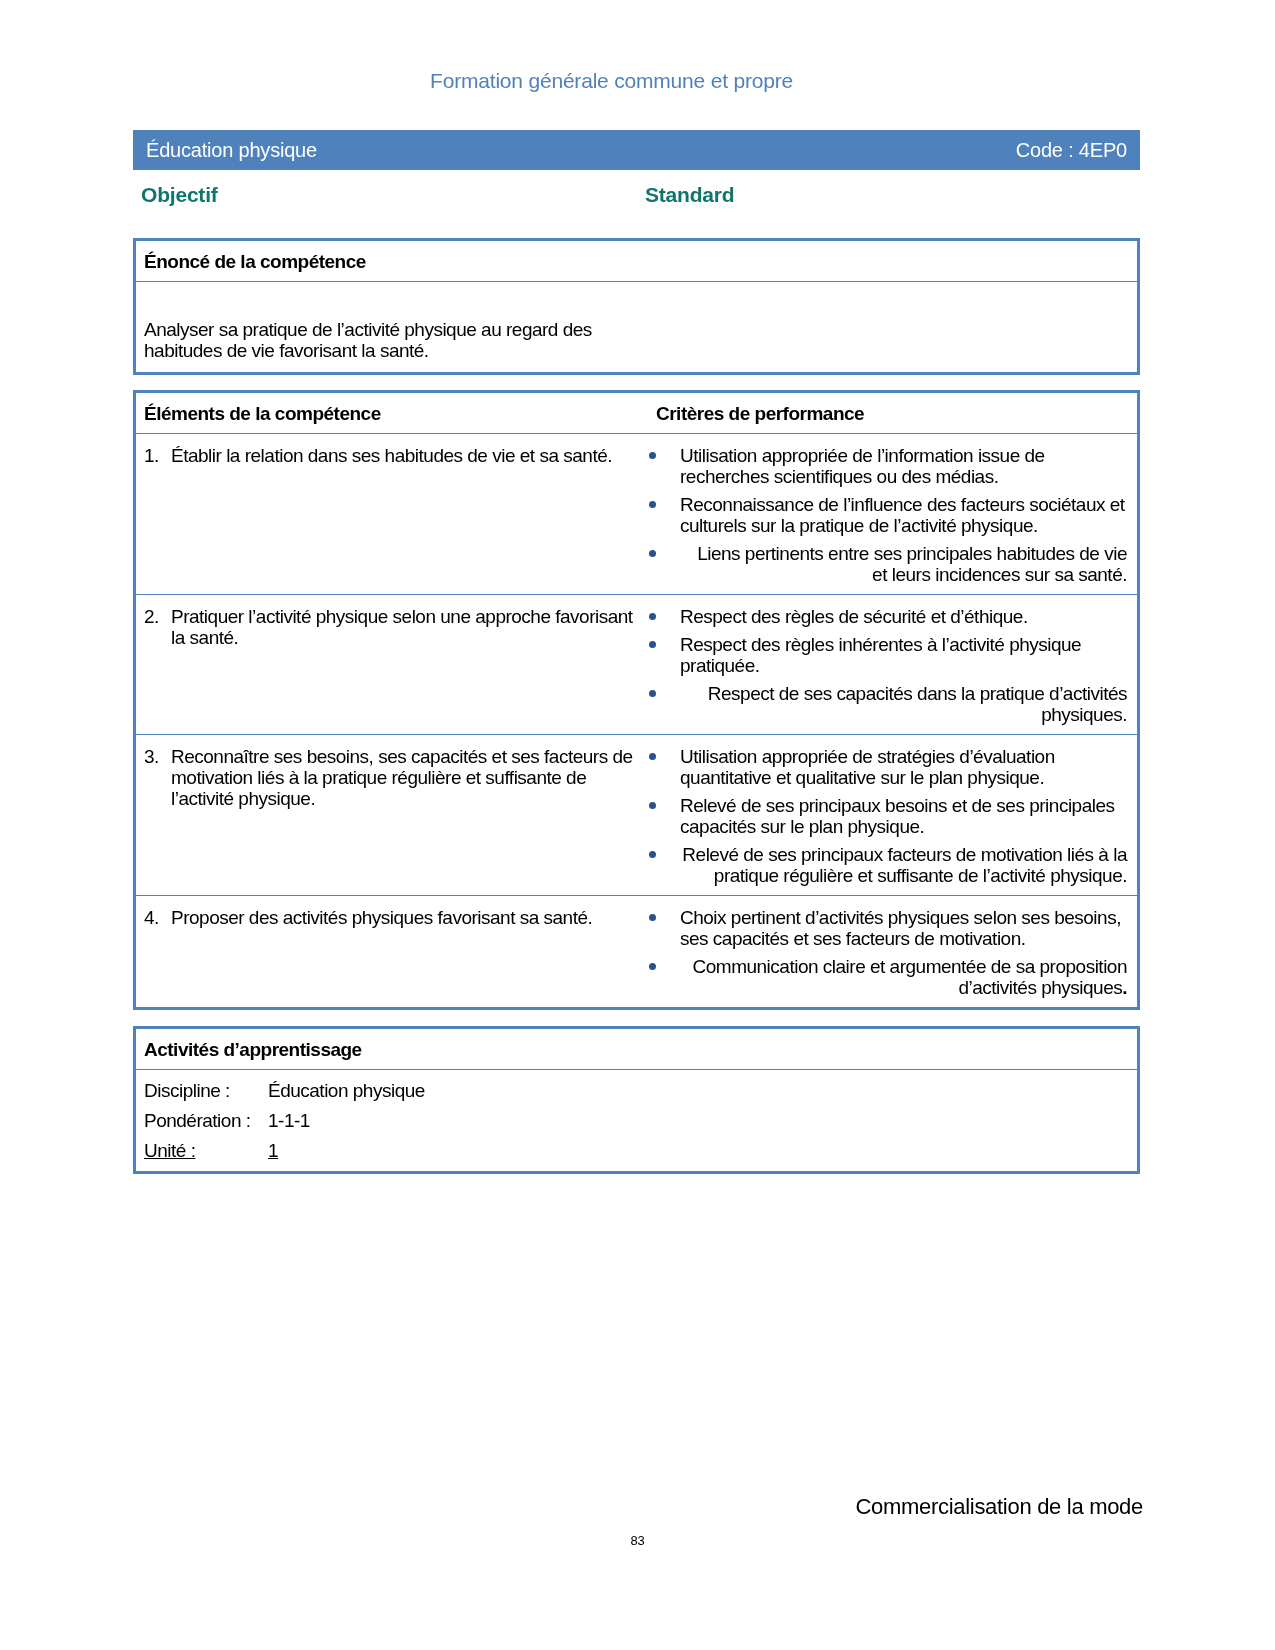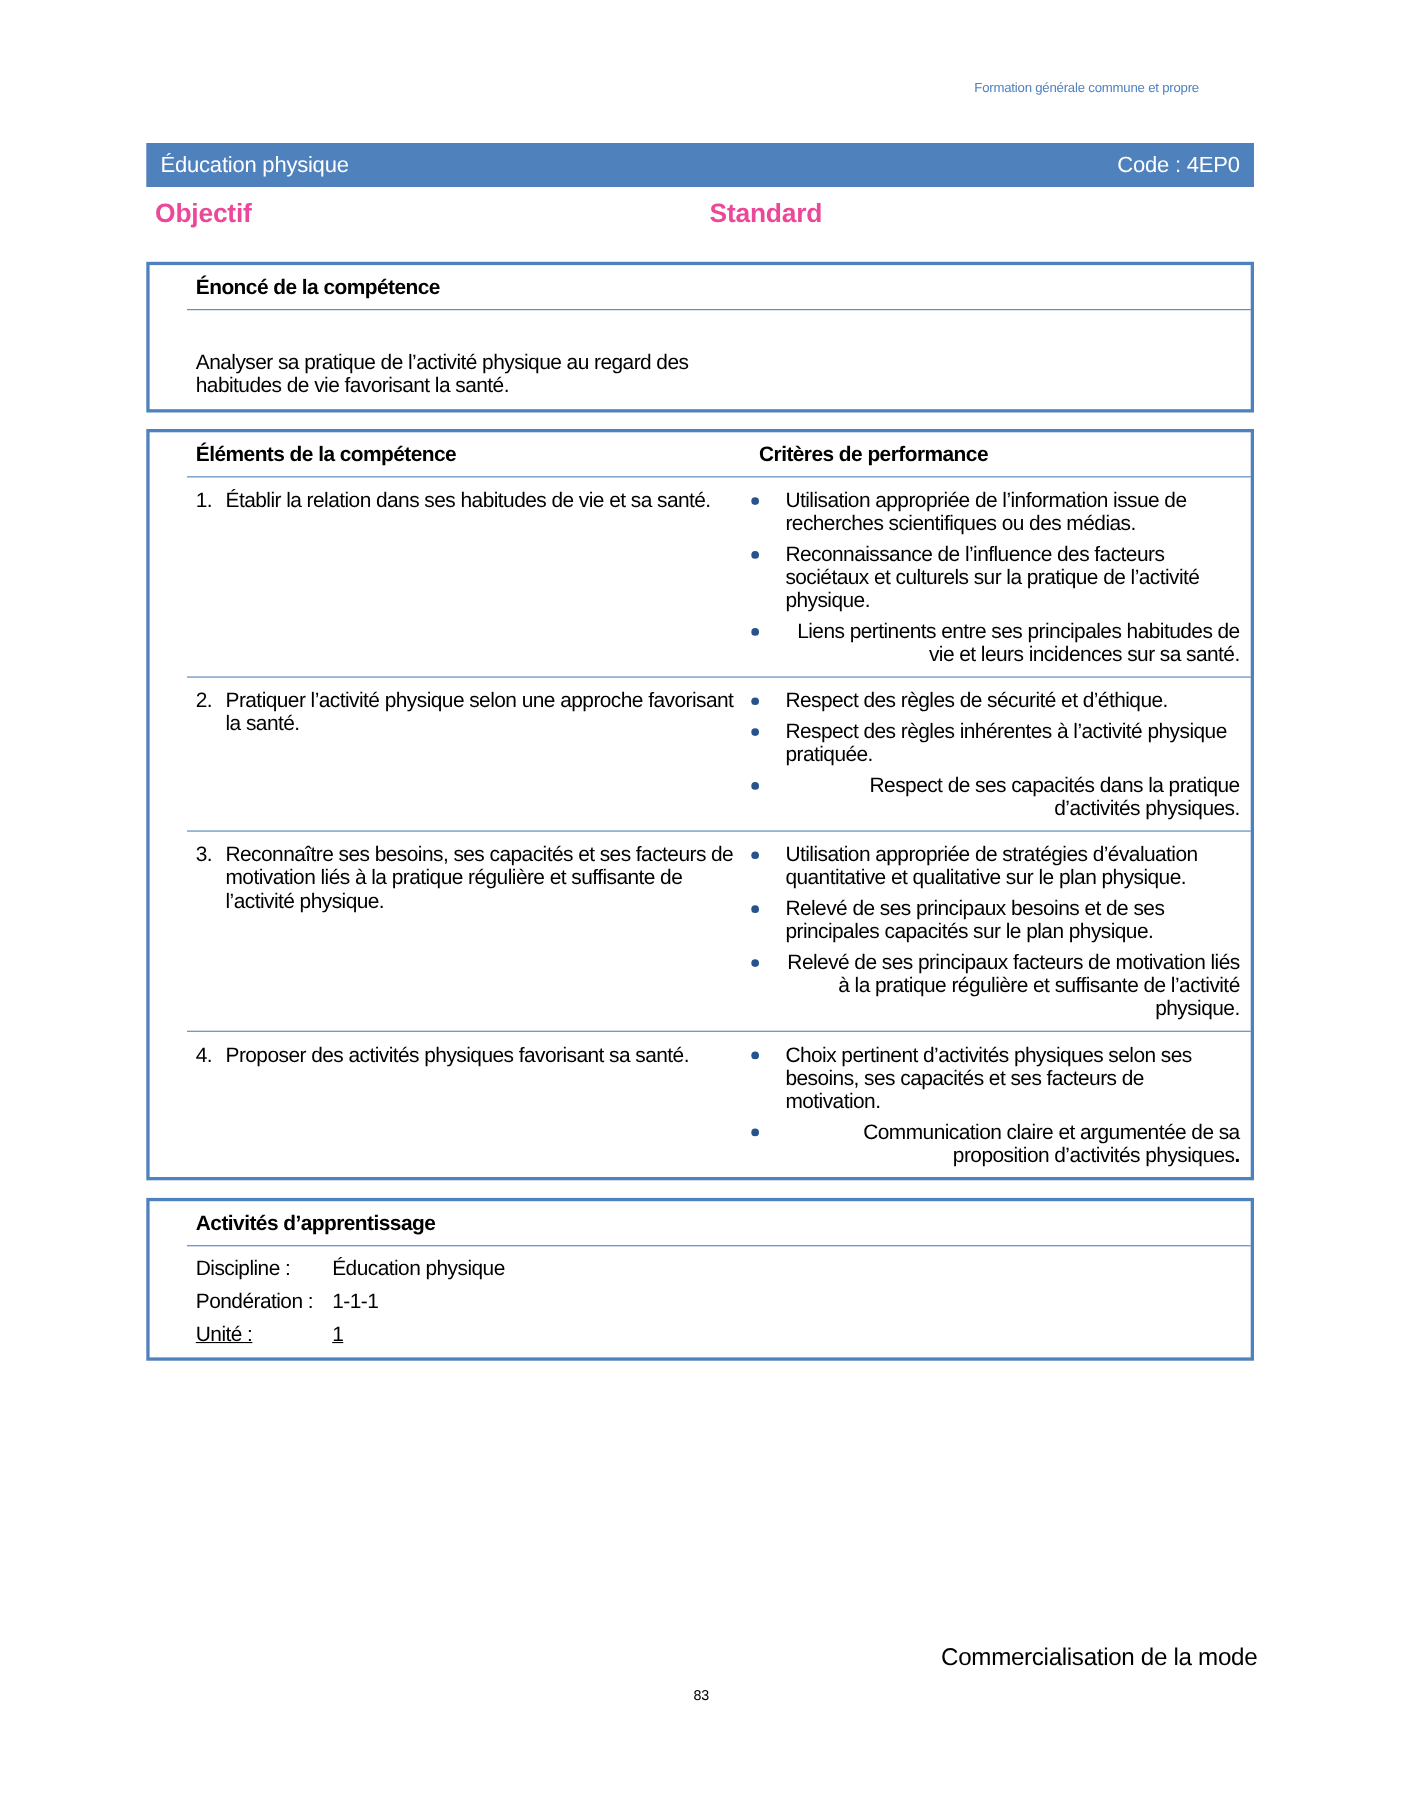--- a/index.html
+++ b/index.html
@@ -10,24 +10,24 @@
     padding:70px 135px 0 133px;
     background:#ffffff;
     font-family:"Liberation Sans","DejaVu Sans",sans-serif;
     color:#000000;
     font-size:19px;
     letter-spacing:-0.5px;
     line-height:21px;
   }
   
   .top-header {
-    text-align:right;
+    text-align:center;
     padding-right:50px;
     color:#4f81bd;
-    font-size:12px;
+    font-size:21px;
     height:26px;
     letter-spacing:-0.2px;
   }
   
   .title-bar {
     margin-top:34px;
     height:40px;
     background:#4f81bd;
     color:#ffffff;
     display:flex;
@@ -36,32 +36,31 @@
     padding:0 13px;
     font-size:20px;
     letter-spacing:-0.2px;
   }
   
   .section-titles {
     margin-top:14px;
     height:28px;
     display:flex;
     font-weight:bold;
-    color:#ec4899;
-    font-size:24px;
+    color:#0f766e;
+    font-size:21px;
     letter-spacing:-0.2px;
   }
   .section-titles .left { margin-left:8px; }
   .section-titles .right { margin-left:auto; width:495px; box-sizing:border-box; }
 
   
   .frame {
     border:3px solid #4f81bd;
     box-sizing:border-box;
-    padding-left:34px;
   }
   .frame .hrow {
     border-bottom:1.5px solid #4f81bd;
     font-weight:bold;
     padding:10px 8px 9px 8px;
   }
   
   .t1 { margin-top:26px; }
   .t1 .body { padding:9px 8px 11px 8px; }
   .t1 .body .txt { max-width:490px;margin-top:28px; }

